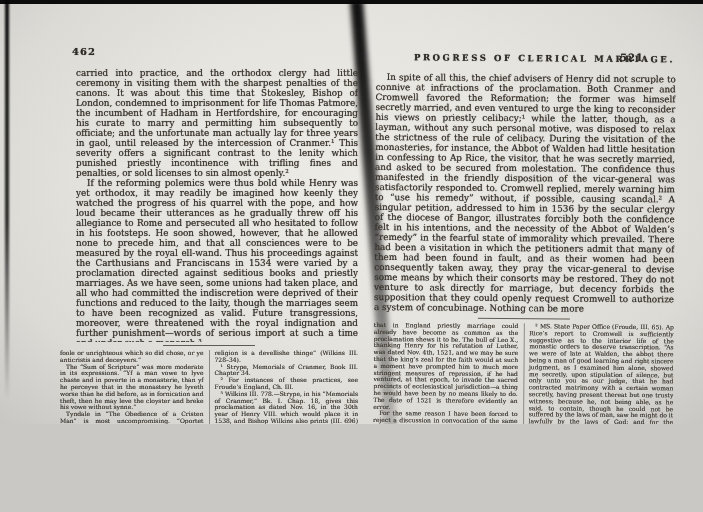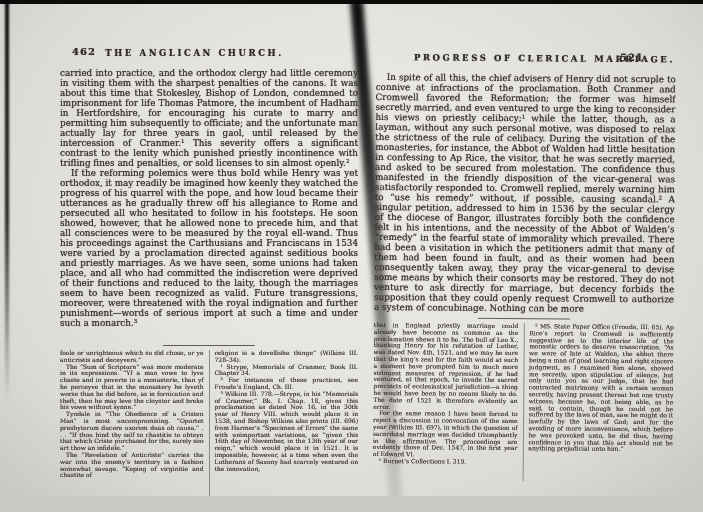--- a/index.html
+++ b/index.html
@@ -2,21 +2,21 @@
 <html><head>
 <meta charset="utf-8">
 <style>
   html, body { margin:0; padding:0; }
   body {
     width:703px; height:512px; overflow:hidden;
     font-family:"DejaVu Serif", "Liberation Serif", serif;
     background:#c9c8c4;
   }
   .scan {
-    position:relative; width:703px; height:496px; overflow:hidden;
+    position:relative; width:703px; height:424px; overflow:hidden;
     background: radial-gradient(ellipse at 50% 42%, #edebe6 0%, #e6e4df 45%, #dcdad5 75%, #c8c7c3 100%);
   }
   .top-bar {
     position:absolute; top:0; left:0; width:703px; height:4px;
     background:#0c0c0c; filter:blur(0.6px);
   }
   .left-edge {
     position:absolute; top:0; left:5px; width:4px; height:400px;
     background:linear-gradient(to bottom, rgba(5,5,5,0.95) 0%, rgba(10,10,10,0.85) 55%, rgba(20,20,20,0.35) 82%, rgba(40,40,40,0) 100%);
     filter:blur(1px);
@@ -44,21 +44,21 @@
     text-align:center; text-shadow:0 0 0.8px rgba(55,50,45,0.85);
   }
   .page-left  .runhead { left:42px;  width:185px; }
   .page-right .runhead { left:38px;  width:208px; }
 
   .bodytext {
     font-size:8.8px; line-height:10px; text-align:justify;
     color:#3a362f; text-shadow:0 0 0.7px rgba(62,56,48,0.9);
     overflow:hidden;
   }
-  .page-left  .bodytext { height:274px; }
+  .page-left  .bodytext { height:274px;margin-left:16px; }
   .page-right .bodytext { height:242px; }
   .bodytext p { margin:0; text-indent:11px; }
   .bodytext p.cont { text-indent:0; }
 
   .fnrule {
     width:92px; height:1px; background:#605c55; margin:3px auto 4px auto;
     filter:blur(0.4px);
   }
   .footnotes {
     display:flex; gap:5px; height:158px; overflow:hidden;
@@ -74,21 +74,20 @@
 <body>
 
 <div class="scan">
   <div class="top-bar"></div>
   <div class="left-edge"></div>
   <div class="gutter"></div>
 
   <div class="page page-left">
     <div class="pagehead">
       <span class="pagenum">462</span>
-      <span class="runhead">THE ANGLICAN CHURCH.</span>
     </div>
     <div class="bodytext">
       <p class="cont">carried into practice, and the orthodox clergy had little ceremony in visiting them with the sharpest penalties of the canons.  It was about this time that Stokesley, Bishop of London, condemned to imprisonment for life Thomas Patmore, the incumbent of Hadham in Hertfordshire, for encouraging his curate to marry and permitting him subsequently to officiate; and the unfortunate man actually lay for three years in gaol, until released by the intercession of Cranmer.¹ This severity offers a significant contrast to the lenity which punished priestly incontinence with trifling fines and penalties, or sold licenses to sin almost openly.²</p>
       <p>If the reforming polemics were thus bold while Henry was yet orthodox, it may readily be imagined how keenly they watched the progress of his quarrel with the pope, and how loud became their utterances as he gradually threw off his allegiance to Rome and persecuted all who hesitated to follow in his footsteps.  He soon showed, however, that he allowed none to precede him, and that all consciences were to be measured by the royal ell-wand.  Thus his proceedings against the Carthusians and Franciscans in 1534 were varied by a proclamation directed against seditious books and priestly marriages.  As we have seen, some unions had taken place, and all who had committed the indiscretion were deprived of their functions and reduced to the laity, though the marriages seem to have been recognized as valid.  Future transgressions, moreover, were threatened with the royal indignation and further punishment—words of serious import at such a time and under such a monarch.³</p>
     </div>
     <div class="fnrule"></div>
     <div class="footnotes">
       <div class="fncol">
         <p class="cont">foole or unrighteous which so did chose, or ye anticristis and deceyvers.”</p>
         <p>The “Sum of Scripture” was more moderate in its expressions.  “Yf a man vowe to lyve chaste and in poverte in a monasterie, than yf he perceyve that in the monastery he lyveth worse than he did before, as in fornication and theft, then he may leve the cloyster and breke his vowe without synne.”</p>

